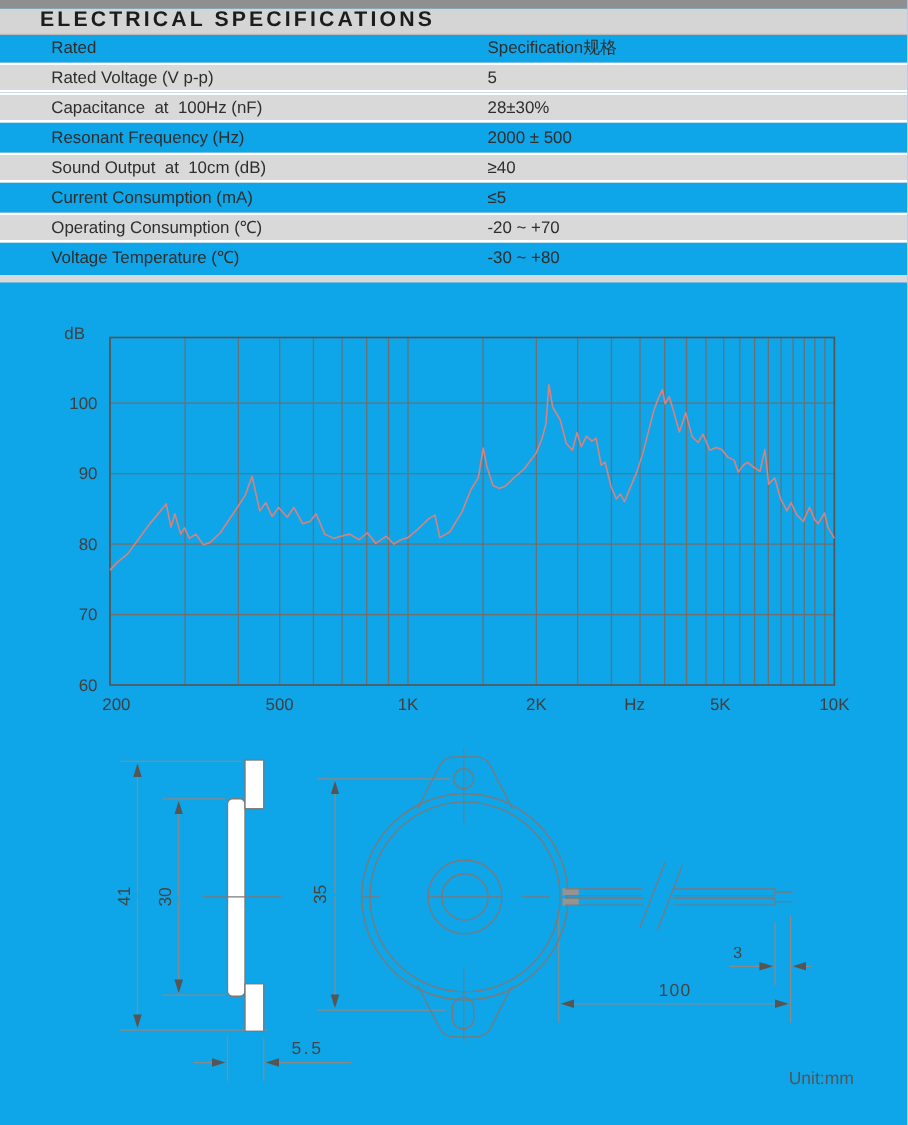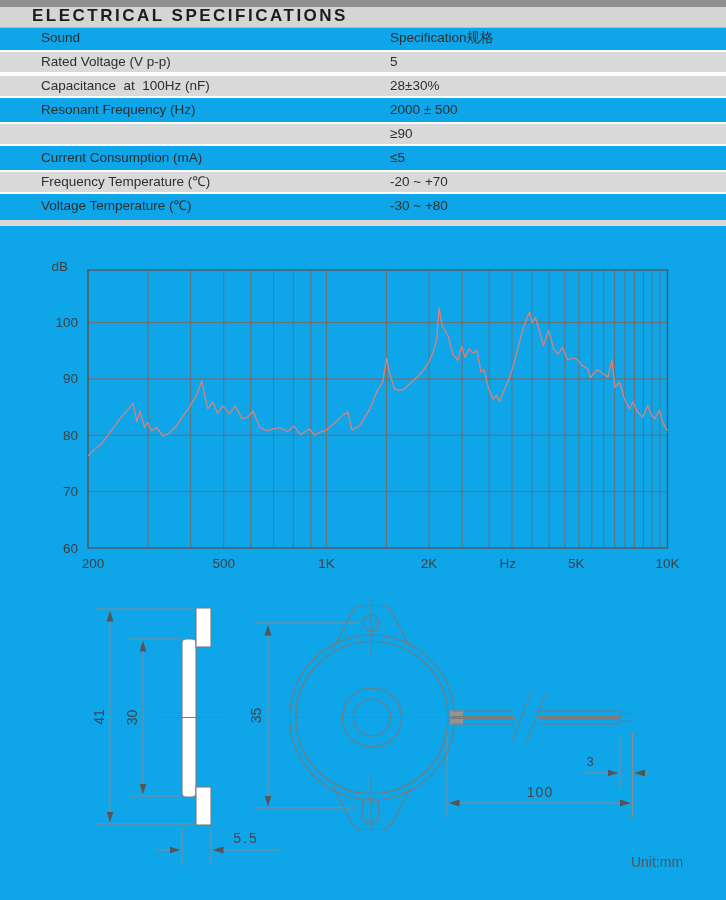--- a/index.html
+++ b/index.html
@@ -28,44 +28,45 @@
 <body>
 
 <div id="page">
 
   <div id="hdr-strip"></div>
   <div id="hdr-bar"></div>
   <div id="hdr-title">ELECTRICAL SPECIFICATIONS</div>
 
   <div id="spec-table">
     <div class="trow thead">
-      <span class="c-item">Sound</span>
+      <span class="c-item">Rated</span>
       <span class="c-spec">Specification规格</span>
     </div>
     <div class="trow gray">
       <span class="c-item">Rated Voltage (V p-p)</span>
       <span class="c-spec">5</span>
     </div>
     <div class="trow gray">
       <span class="c-item">Capacitance  at  100Hz (nF)</span>
       <span class="c-spec">28±30%</span>
     </div>
     <div class="trow">
       <span class="c-item">Resonant Frequency (Hz)</span>
       <span class="c-spec">2000 ± 500</span>
     </div>
     <div class="trow gray">
-      <span class="c-spec">≥90</span>
+      <span class="c-item">Sound Output  at  10cm (dB)</span>
+      <span class="c-spec">≥40</span>
     </div>
     <div class="trow">
       <span class="c-item">Current Consumption (mA)</span>
       <span class="c-spec">≤5</span>
     </div>
     <div class="trow gray">
-      <span class="c-item">Frequency Temperature (℃)</span>
+      <span class="c-item">Operating Consumption (℃)</span>
       <span class="c-spec">-20 ~ +70</span>
     </div>
     <div class="trow">
       <span class="c-item">Voltage Temperature (℃)</span>
       <span class="c-spec">-30 ~ +80</span>
     </div>
     <div id="table-sliver"></div>
   </div>
 
   <svg id="chart-svg" width="726" height="330" viewBox="0 0 726 330">

